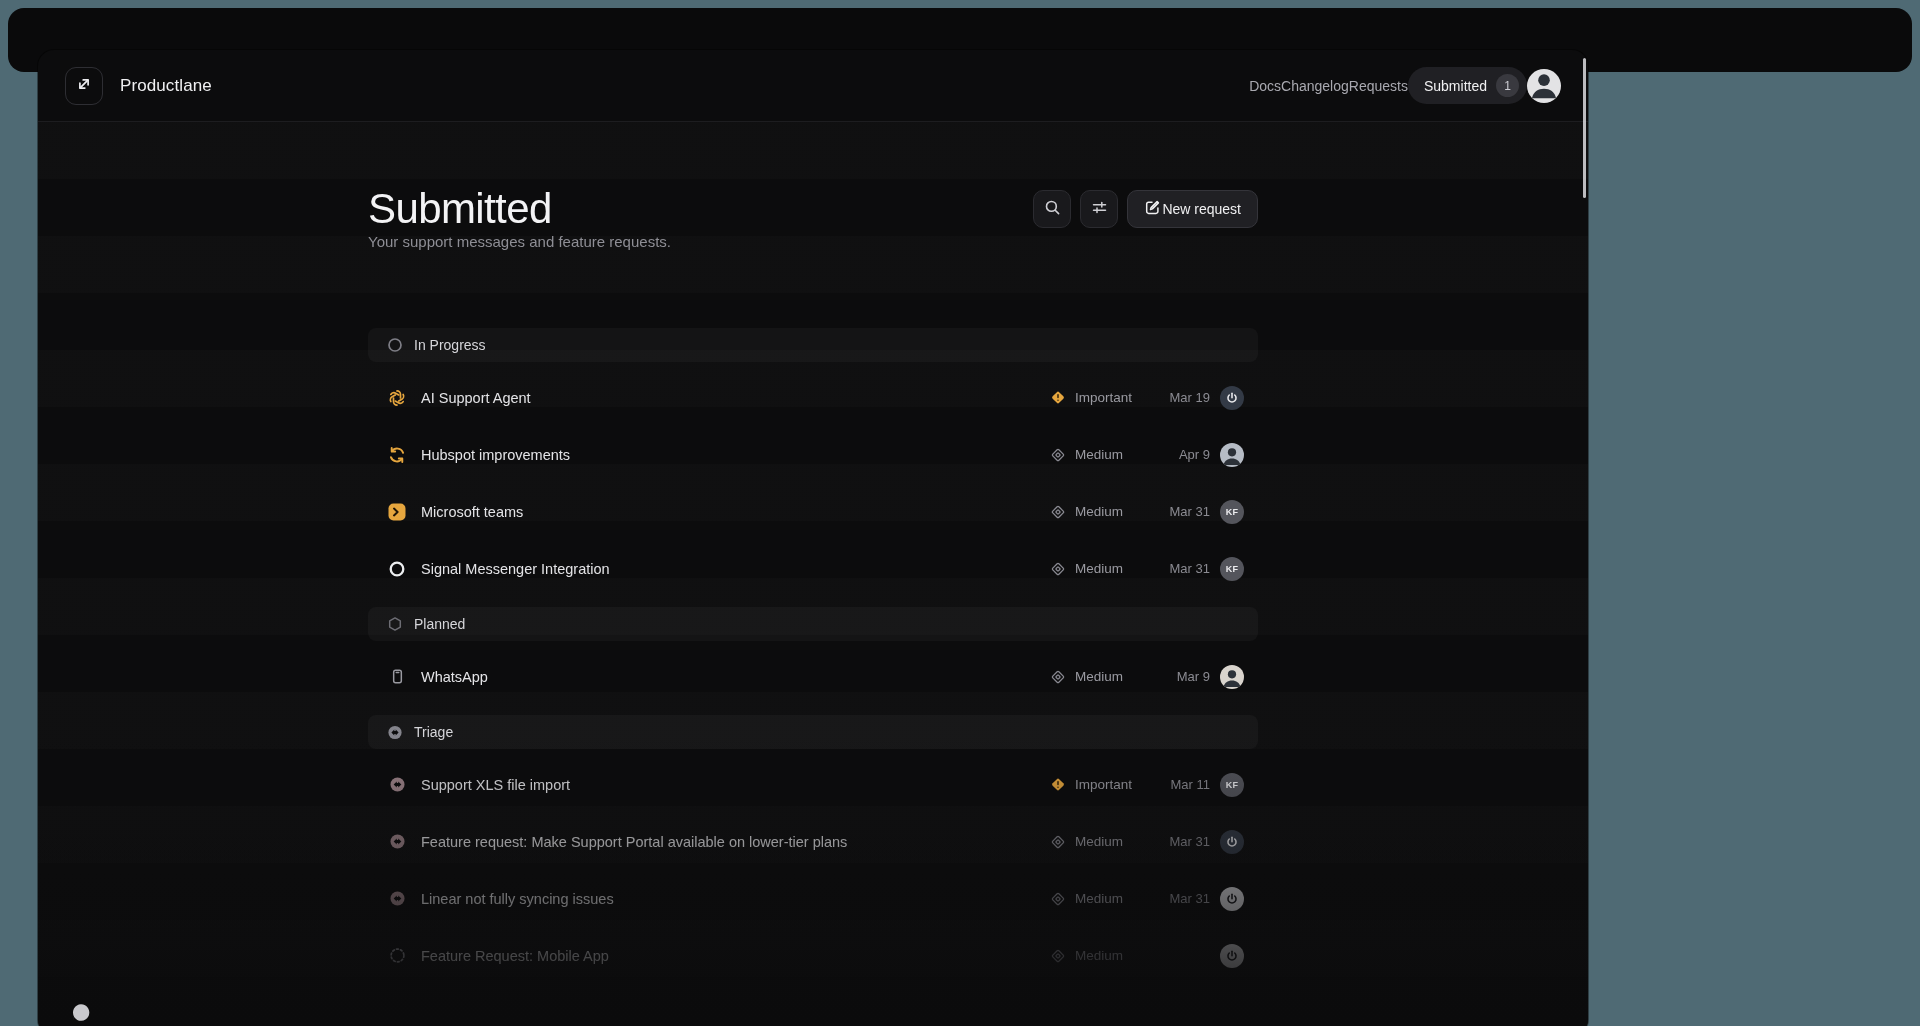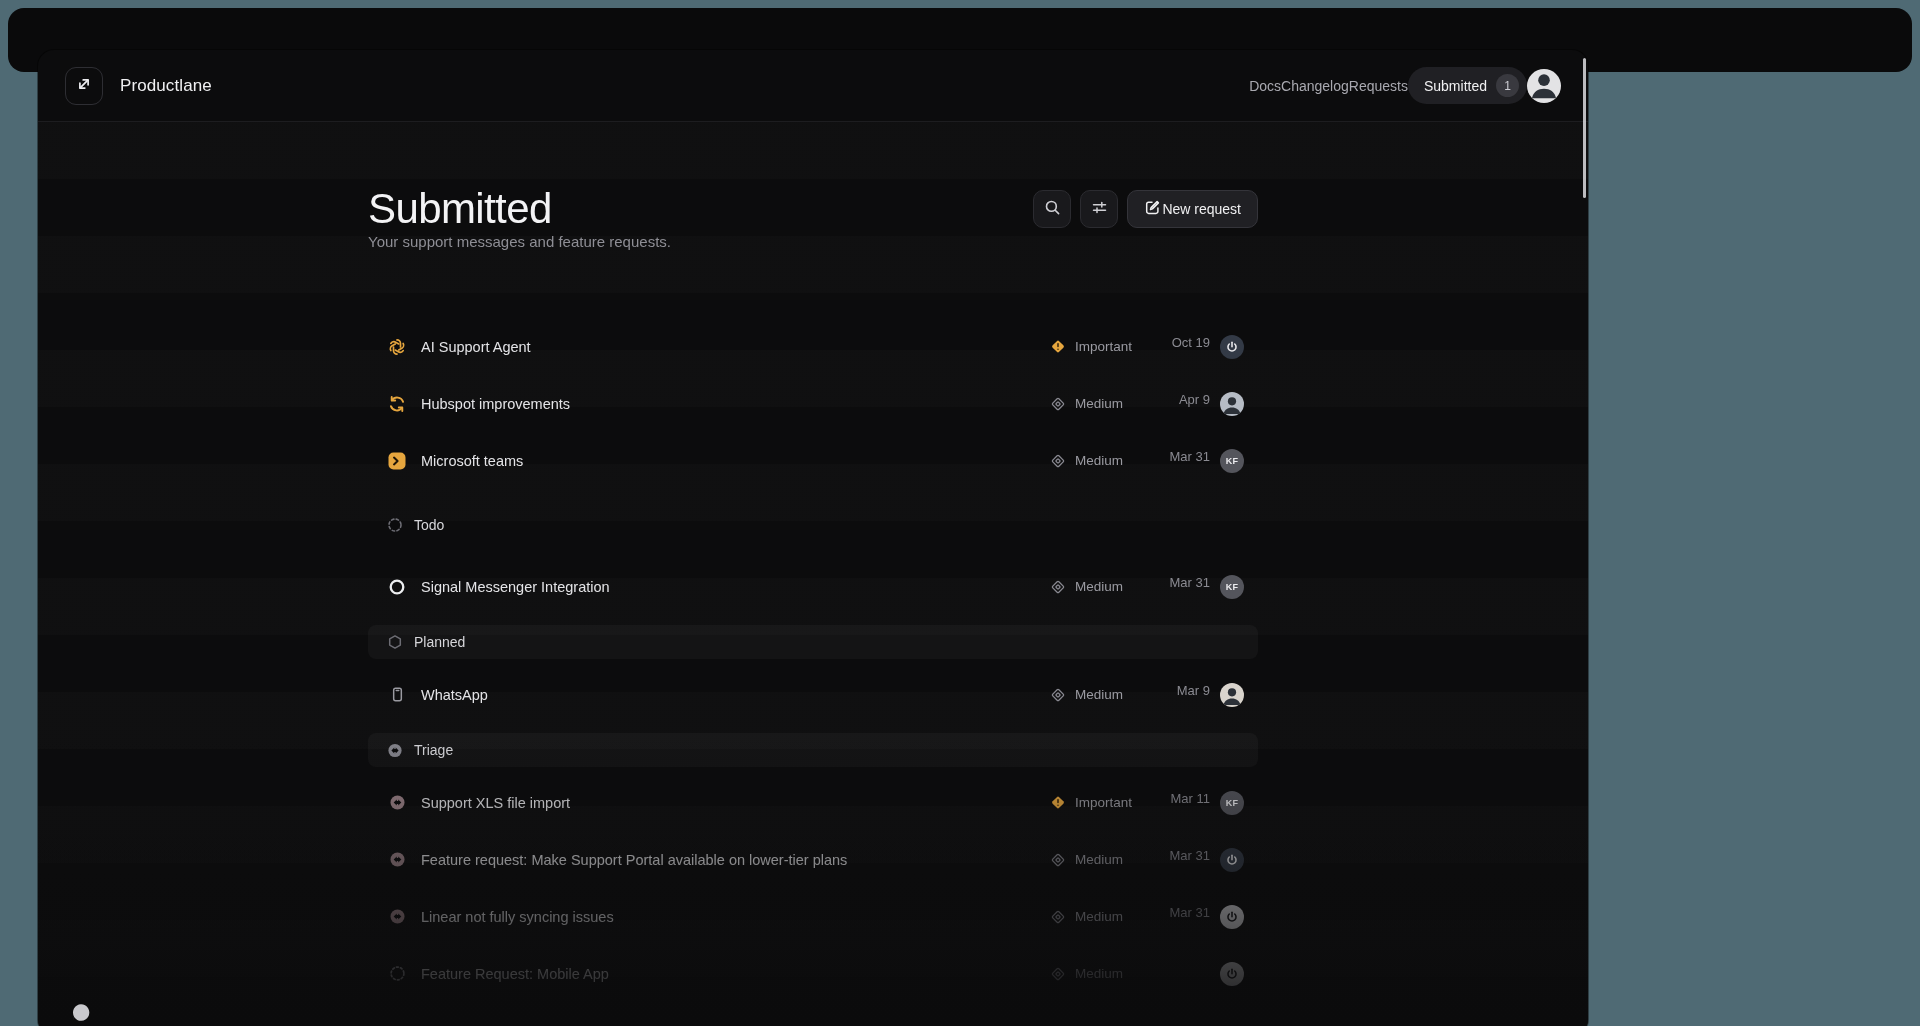--- a/index.html
+++ b/index.html
@@ -43,21 +43,21 @@
   .row{display:flex;align-items:center;padding:0 14px 0 19px}
   .row.group{height:34px;margin:10px 0 7px;background:var(--panel);border-radius:8px}
   .row.item{height:57px}
   .gicon,.iicon{display:flex;align-items:center;justify-content:center;flex:0 0 auto}
   .gicon{width:16px;height:16px;margin-right:11px;color:#84848c}
   .iicon{width:20px;height:20px;margin-right:7px;color:#9a9aa1}
   .glabel{color:#d6d6da;font-size:14px}
   .ititle{color:#e4e4e7;font-size:14.5px;margin-left:7px}
   .row.group.narrow{height:52px;background:transparent}
   .row.group.narrow .glabel{width:34px;word-break:break-all;line-height:17px}
-  .meta{margin-left:auto;display:flex;}
+  .meta{margin-left:auto;display:flex;align-items:center}
   .priority{display:flex;align-items:center;gap:9px;width:96px}
   .picon{width:16px;height:16px;display:flex;align-items:center;justify-content:center}
   .plabel{color:#9a9aa1;font-size:13.5px;white-space:nowrap}
   .date{width:56px;text-align:right;color:#8b8b92;font-size:13px;margin-left:8px;white-space:nowrap}
   .row .avatar{width:24px;height:24px;margin-left:10px;font-size:9px;font-weight:700;letter-spacing:.3px}
   
   .ic-openai-icon,.ic-sync-icon{color:var(--accent)}
   .ic-bold-circle-icon{color:#eceef0}
   .ic-dashed-circle-icon,.ic-hexagon-icon{color:#6d6d74}
   .ic-progress-circle-icon{color:#7e7e86}
@@ -131,20 +131,28 @@
           <button class="primary-btn">
             <span class="ico"><svg width="17" height="17" viewBox="0 0 17 17" stroke="currentColor" fill="none" stroke-linecap="round" stroke-linejoin="round" stroke-width="1.5">
                   <path d="M8 3.2H4.6a1.9 1.9 0 0 0-1.9 1.9v7.4a1.9 1.9 0 0 0 1.9 1.9H12a1.9 1.9 0 0 0 1.9-1.9V9"></path>
                   <path d="M13.1 2.6l1.3 1.3-6 6-1.9.6.6-1.9z"></path>
                 </svg></span>
             <span>New request</span>
           </button>
         </div>
       </div>
       <div class="list" id="list">
+  <div class="row group">
+    <span class="gicon ic-progress-circle-icon">
+              <svg width="16" height="16" viewBox="0 0 16 16" stroke="currentColor" fill="none" stroke-linecap="round" stroke-linejoin="round" stroke-width="1.7">
+                <circle cx="8" cy="8" r="6"></circle>
+              </svg>
+            </span>
+    <span class="glabel">In Progress</span>
+  </div>
 
   <div class="row item">
     <span class="iicon ic-openai-icon">
               <svg width="20" height="20" viewBox="0 0 20 20" stroke="currentColor" fill="none" stroke-linecap="round" stroke-linejoin="round" stroke-width="1.7">
                 <path transform="rotate(0 10 10)" d="M10 2.9a3.5 3.5 0 0 1 3.5 3.5v3.6"></path>
                 <path transform="rotate(60 10 10)" d="M10 2.9a3.5 3.5 0 0 1 3.5 3.5v3.6"></path>
                 <path transform="rotate(120 10 10)" d="M10 2.9a3.5 3.5 0 0 1 3.5 3.5v3.6"></path>
                 <path transform="rotate(180 10 10)" d="M10 2.9a3.5 3.5 0 0 1 3.5 3.5v3.6"></path>
                 <path transform="rotate(240 10 10)" d="M10 2.9a3.5 3.5 0 0 1 3.5 3.5v3.6"></path>
                 <path transform="rotate(300 10 10)" d="M10 2.9a3.5 3.5 0 0 1 3.5 3.5v3.6"></path>
@@ -155,21 +163,21 @@
       <span class="priority">
         <span class="picon">
                   <svg width="17" height="17" viewBox="0 0 16 16">
                     <rect x="3.4" y="3.4" width="9.2" height="9.2" rx="1.6" transform="rotate(45 8 8)" fill="#e6a63e"></rect>
                     <rect x="7.3" y="4.6" width="1.4" height="4.2" rx=".7" fill="#241806"></rect>
                     <rect x="7.3" y="10" width="1.4" height="1.5" rx=".7" fill="#241806"></rect>
                   </svg>
                 </span>
         <span class="plabel">Important</span>
       </span>
-      <span class="date">Oct 19</span>
+      <span class="date">Mar 19</span>
       <span class="avatar av-logo-dark">
                 <svg width="14" height="14" viewBox="0 0 16 16" stroke="currentColor" fill="none" stroke-linecap="round" stroke-linejoin="round" stroke-width="1.8">
                   <path d="M8 2.6v5"></path>
                   <path d="M4.9 4.6a4.6 4.6 0 1 0 6.2 0"></path>
                 </svg>
               </span>
     </span>
   </div>
 
   <div class="row item">
@@ -218,28 +226,20 @@
                     <rect x="6.4" y="6.4" width="3.2" height="3.2" rx=".6" transform="rotate(45 8 8)" stroke="#8a8a92"></rect>
                   </svg>
                 </span>
         <span class="plabel">Medium</span>
       </span>
       <span class="date">Mar 31</span>
       <span class="avatar av-initials">KF</span>
     </span>
   </div>
 
-  <div class="row group narrow">
-    <span class="gicon ic-dashed-circle-icon">
-              <svg width="16" height="16" viewBox="0 0 16 16" stroke="currentColor" fill="none" stroke-linecap="round" stroke-linejoin="round" stroke-width="1.6">
-                <circle cx="8" cy="8" r="6" stroke-dasharray="2.4 2.4"></circle>
-              </svg>
-            </span>
-    <span class="glabel">Todo</span>
-  </div>
 
   <div class="row item">
     <span class="iicon ic-bold-circle-icon">
               <svg width="18" height="18" viewBox="0 0 18 18" stroke="currentColor" fill="none" stroke-linecap="round" stroke-linejoin="round" stroke-width="2.3">
                 <circle cx="9" cy="9" r="6.3"></circle>
               </svg>
             </span>
     <span class="ititle">Signal Messenger Integration</span>
     <span class="meta">
       <span class="priority">

